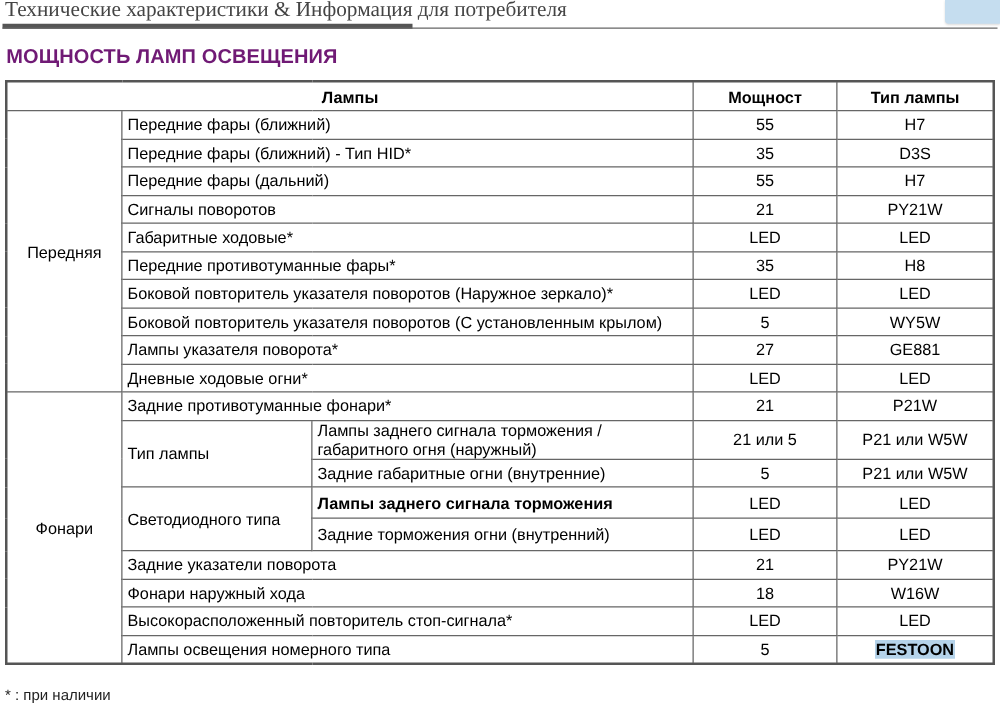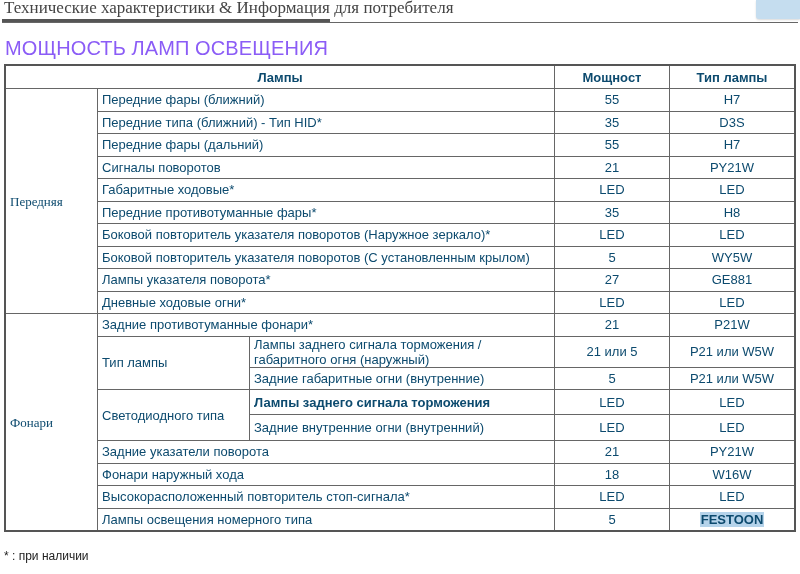--- a/index.html
+++ b/index.html
@@ -4,26 +4,26 @@
 <style>
   html, body { margin: 0; padding: 0; background: #ffffff; }
   body { width: 800px; height: 574px; position: relative; overflow: hidden;
          font-family: "Liberation Sans", sans-serif; color: #222; }
   .header-title { position: absolute; left: 4px; top: -2px;
     font-family: "Liberation Serif", serif; font-size: 17px; color: #444; white-space: nowrap; }
   .header-bar { position: absolute; left: 2px; top: 19px; width: 328px; height: 4px; background: #555; }
   .header-line { position: absolute; left: 2px; top: 22px; width: 796px; height: 1px; background: #666; }
   .corner-tab { position: absolute; left: 756px; top: 0; width: 44px; height: 19px;
     background: #c5ddef; border-radius: 0 0 0 3px; box-shadow: 0 1px 2px rgba(0,0,0,0.15); }
-  .section-title { position: absolute; left: 5px; top: 37px; font-size: 20px; font-weight: normal; color: #8b5cf6; letter-spacing: 0.1px; }
+  .section-title { position: absolute; left: 5px; top: 37px; font-size: 16px; font-weight: bold; color: #701a75; letter-spacing: 0.1px; }
   table.lamps { position: absolute; left: 4px; top: 64px; width: 792px;
-    border-collapse: collapse; font-size: 13px; color: #0c4a6e; border: 2px solid #555; }
+    border-collapse: collapse; font-size: 13px; color: #000000; border: 2px solid #555; }
   table.lamps td, table.lamps th { border: 1px solid #666; padding: 0 4px; height: 21.5px; line-height: 15px; }
   table.lamps th { font-weight: bold; text-align: center; height: 22px; }
-  td.group { width: 83px; font-family: Liberation Serif, serif; }
+  td.group { text-align: center; width: 83px; }
   td.num, td.type { text-align: center; margin-top: 12px; }
   td.num { width: 106px; }
   td.type { width: 116px; }
   td.sub { width: 143px; }
   td.tall { height: 38px; }
   td.mid { height: 22px; font-weight: bold; }
   .hl { background: #b5d3ea; padding: 0 1px; font-weight: bold; }
   .footnote { position: absolute; left: 4px; top: 549px; font-size: 12px; color: #222; text-align: center; }
 </style>
 </head>
@@ -44,21 +44,21 @@
     <th>Тип лампы</th>
   </tr>
 
   <tr>
     <td class="group" rowspan="10">Передняя</td>
     <td colspan="2">Передние фары (ближний)</td>
     <td class="num">55</td>
     <td class="type">H7</td>
   </tr>
   <tr>
-    <td colspan="2">Передние типа (ближний) - Тип HID*</td>
+    <td colspan="2">Передние фары (ближний) - Тип HID*</td>
     <td class="num">35</td>
     <td class="type">D3S</td>
   </tr>
   <tr>
     <td colspan="2">Передние фары (дальний)</td>
     <td class="num">55</td>
     <td class="type">H7</td>
   </tr>
   <tr>
     <td colspan="2">Сигналы поворотов</td>
@@ -113,21 +113,21 @@
     <td class="num">5</td>
     <td class="type">P21 или W5W</td>
   </tr>
   <tr>
     <td class="sub" rowspan="2">Светодиодного типа</td>
     <td class="mid" style="height:24px">Лампы заднего сигнала торможения</td>
     <td class="num">LED</td>
     <td class="type">LED</td>
   </tr>
   <tr>
-    <td style="height:25px">Задние внутренние огни (внутренний)</td>
+    <td style="height:25px">Задние торможения огни (внутренний)</td>
     <td class="num">LED</td>
     <td class="type">LED</td>
   </tr>
   <tr>
     <td colspan="2">Задние указатели поворота</td>
     <td class="num">21</td>
     <td class="type">PY21W</td>
   </tr>
   <tr>
     <td colspan="2">Фонари наружный хода</td>

